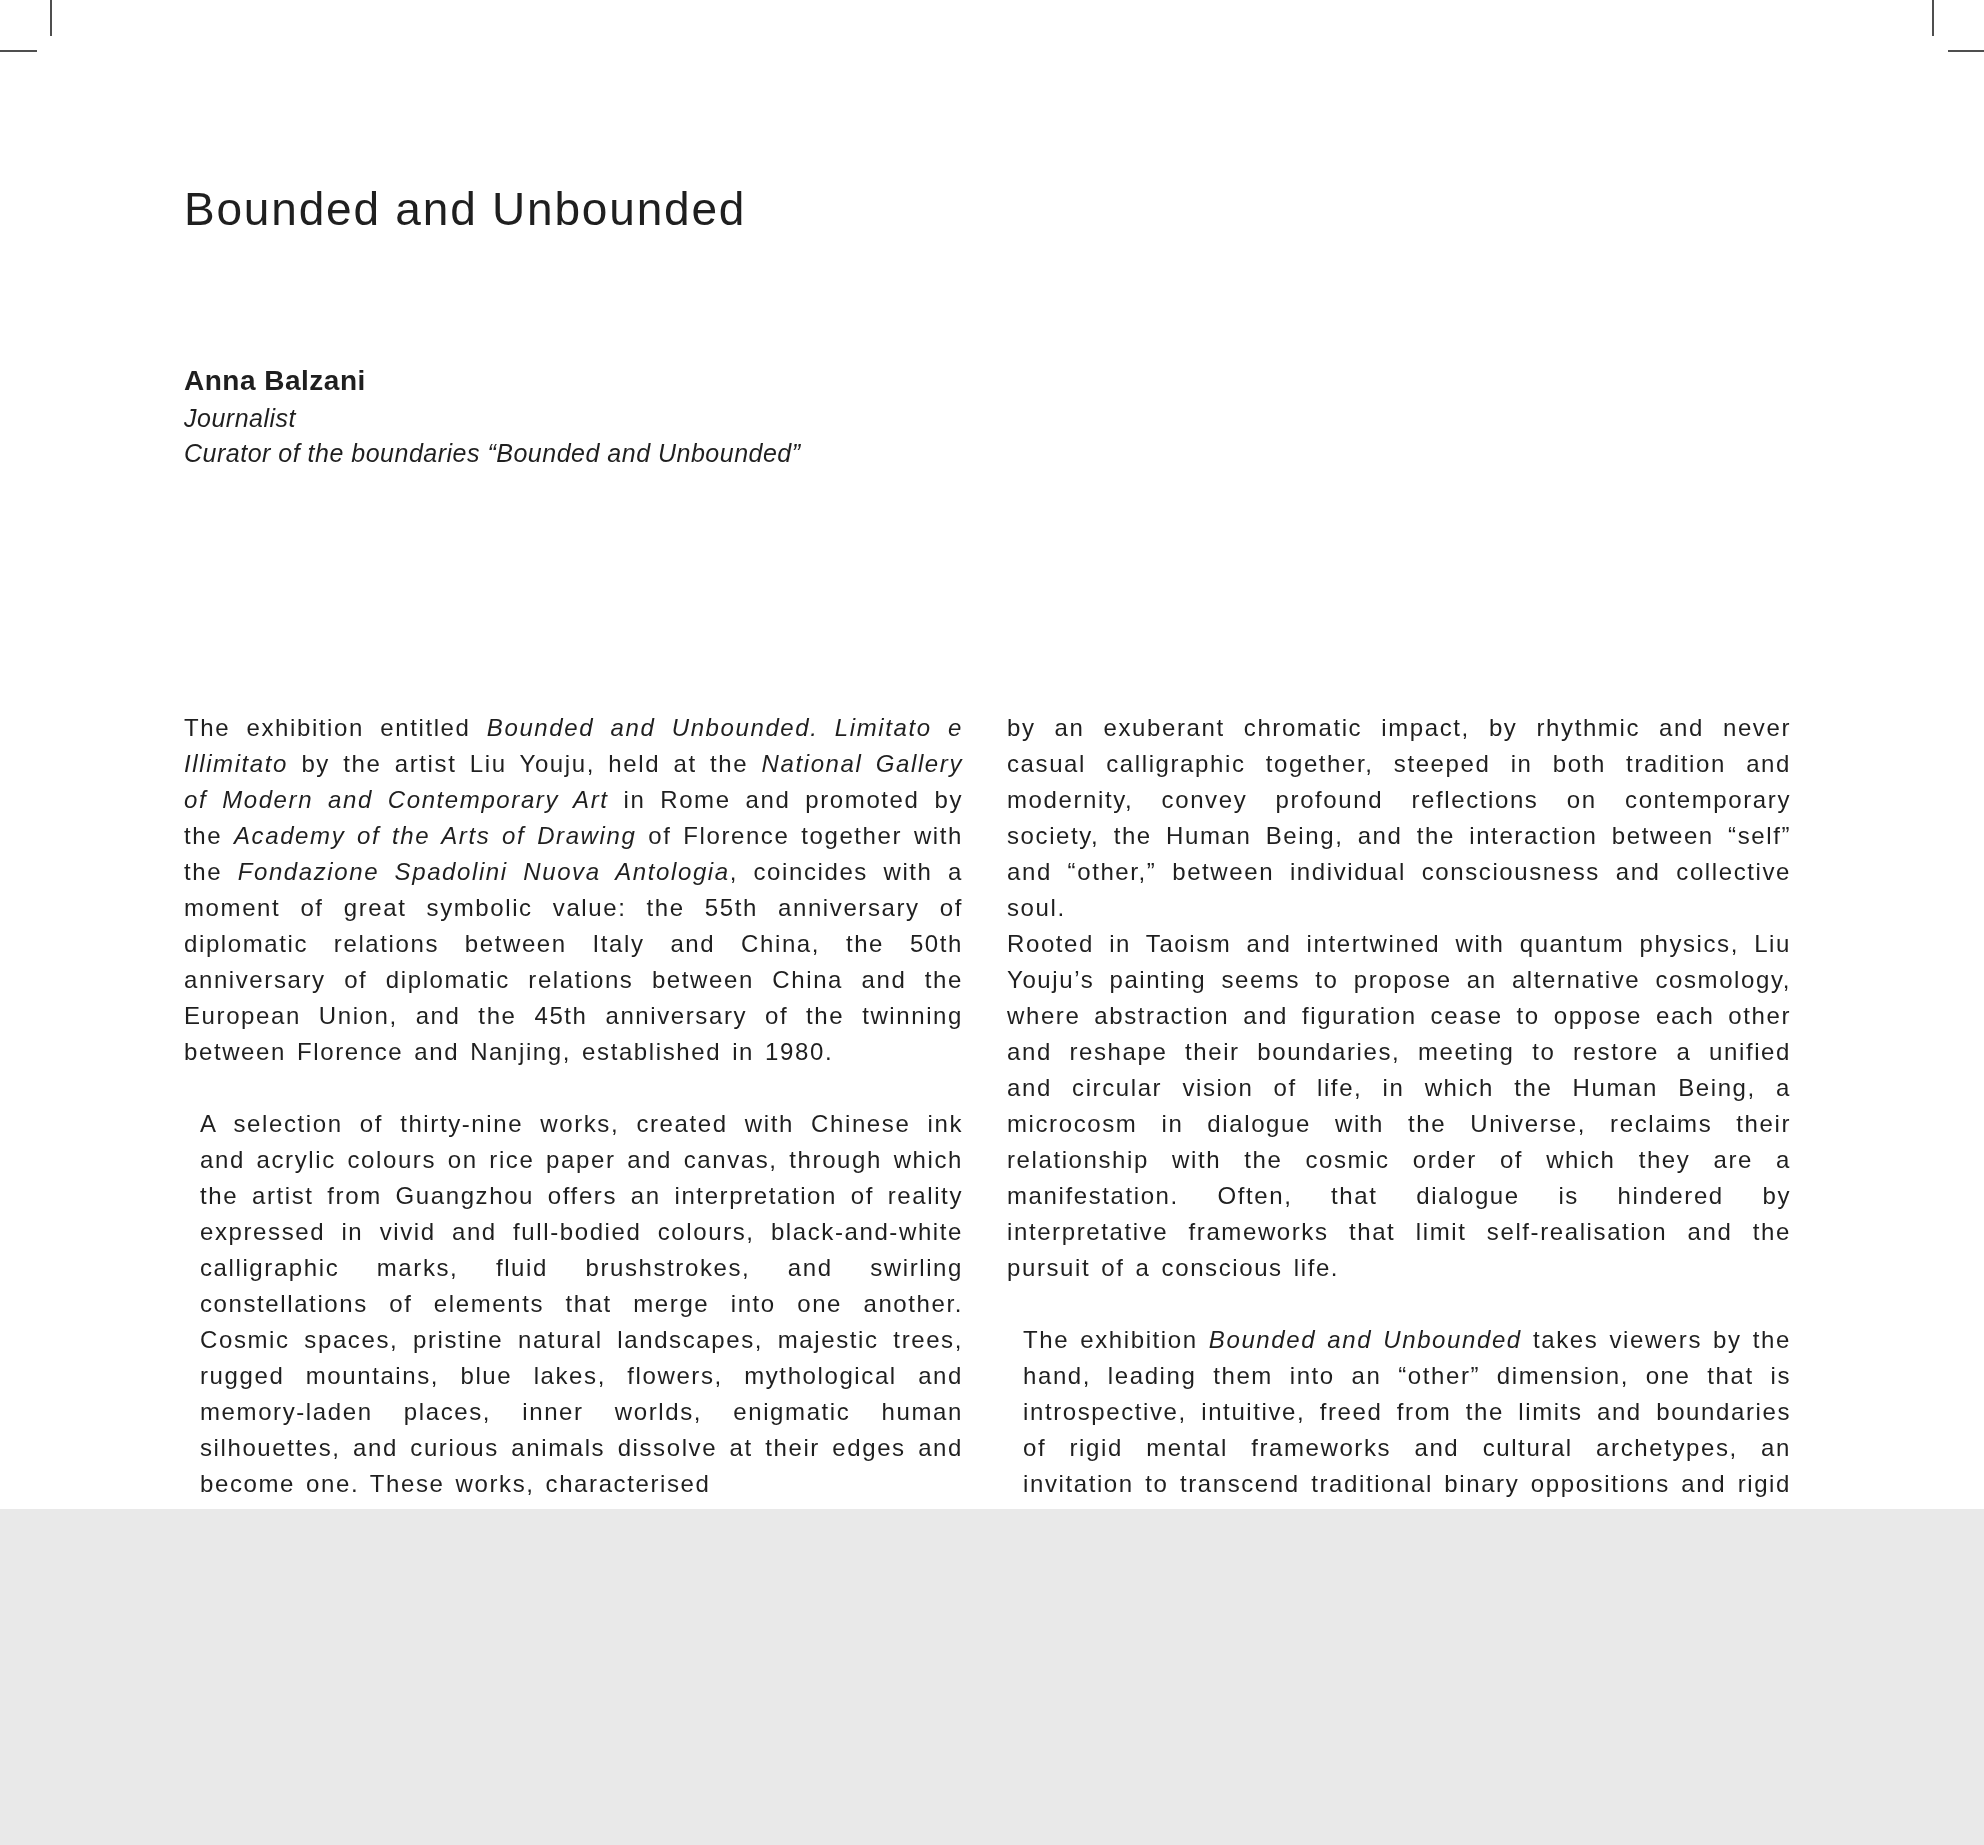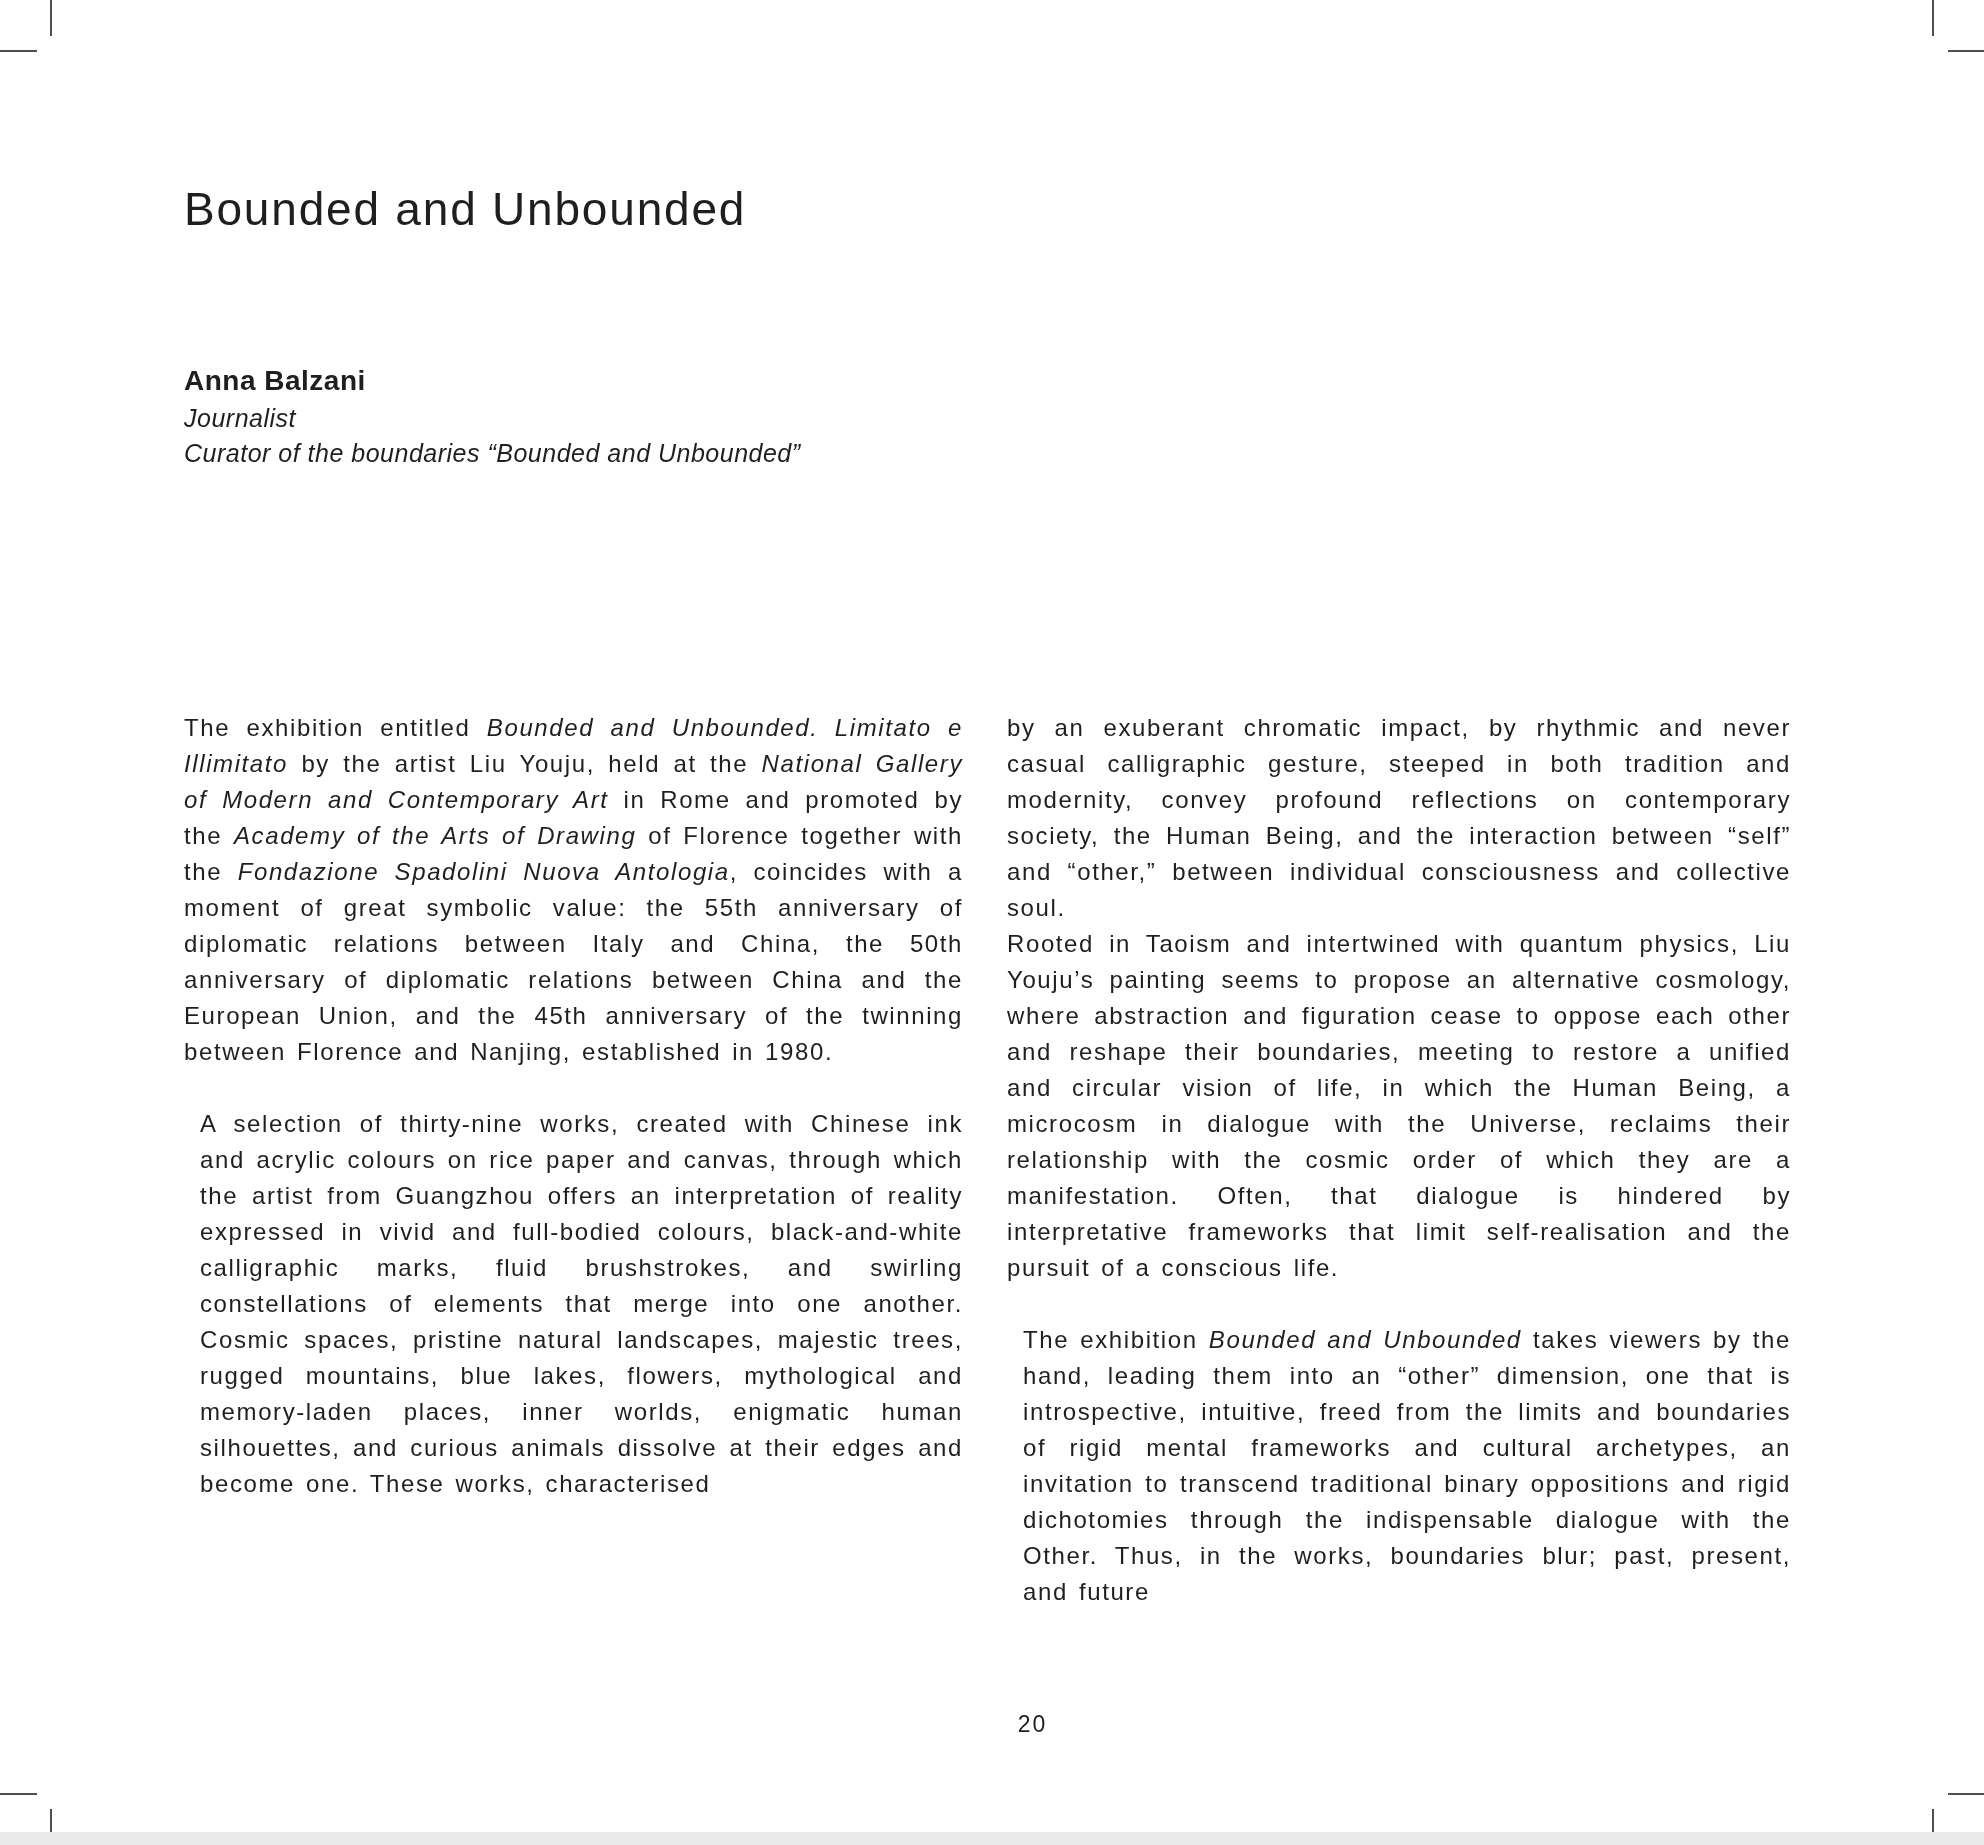--- a/index.html
+++ b/index.html
@@ -5,21 +5,21 @@
   :root{
     --text-color:#1f1f1f;
     --mark-color:#4f4f4f;
     --bg:#ffffff;
   }
   *{margin:0;padding:0;box-sizing:border-box;}
   html,body{background:#e9e9e9;}
   .page{
     position:relative;
     width:1985px;
-    height:1832px;
+    height:1509px;
     background:var(--bg);
     overflow:hidden;
     font-family:"Liberation Sans", sans-serif;
     color:var(--text-color);
   }
   
   .mark{position:absolute;background:var(--mark-color);}
   .mark.v{width:1.8px;height:36px;}
   .mark.h{width:37px;height:1.8px;}
   .tl-v{left:50px;top:0;}
@@ -110,21 +110,21 @@
     <div class="author-name">Anna Balzani</div>
     <div class="author-role">Journalist</div>
     <div class="author-role">Curator of the boundaries “Bounded and Unbounded”</div>
   </div>
 
   <div class="bodytext col-left">
       <p class="para"><span>The exhibition entitled </span><em>Bounded and Unbounded. Limitato e Illimitato</em><span> by the artist Liu Youju, held at the </span><em>National Gallery of Modern and Contemporary Art</em><span> in Rome and promoted by the </span><em>Academy of the Arts of Drawing</em><span> of Florence together with the </span><em>Fondazione Spadolini Nuova Antologia</em><span>, coincides with a moment of great symbolic value: the 55th anniversary of diplomatic relations between Italy and China, the 50th anniversary of diplomatic relations between China and the European Union, and the 45th anniversary of the twinning between Florence and Nanjing, established in 1980.</span></p>
       <p class="para spaced"><span>A selection of thirty-nine works, created with Chinese ink and acrylic colours on rice paper and canvas, through which the artist from Guangzhou offers an interpretation of reality expressed in vivid and full-bodied colours, black-and-white calligraphic marks, fluid brushstrokes, and swirling constellations of elements that merge into one another. Cosmic spaces, pristine natural landscapes, majestic trees, rugged mountains, blue lakes, flowers, mythological and memory-laden places, inner worlds, enigmatic human silhouettes, and curious animals dissolve at their edges and become one. These works, characterised</span></p>
     </div>
   <div class="bodytext col-right">
-      <p class="para"><span>by an exuberant chromatic impact, by rhythmic and never casual calligraphic gesture, steeped in both tradition and modernity, convey profound reflections on contemporary society, the Human Being, and the interaction between “self” and “other,” between individual consciousness and collective soul.</span></p>
+      <p class="para"><span>by an exuberant chromatic impact, by rhythmic and never casual calligraphic together, steeped in both tradition and modernity, convey profound reflections on contemporary society, the Human Being, and the interaction between “self” and “other,” between individual consciousness and collective soul.</span></p>
       <p class="para"><span>Rooted in Taoism and intertwined with quantum physics, Liu Youju’s painting seems to propose an alternative cosmology, where abstraction and figuration cease to oppose each other and reshape their boundaries, meeting to restore a unified and circular vision of life, in which the Human Being, a microcosm in dialogue with the Universe, reclaims their relationship with the cosmic order of which they are a manifestation. Often, that dialogue is hindered by interpretative frameworks that limit self-realisation and the pursuit of a conscious life.</span></p>
       <p class="para spaced"><span>The exhibition </span><em>Bounded and Unbounded</em><span> takes viewers by the hand, leading them into an “other” dimension, one that is introspective, intuitive, freed from the limits and boundaries of rigid mental frameworks and cultural archetypes, an invitation to transcend traditional binary oppositions and rigid dichotomies through the indispensable dialogue with the Other. Thus, in the works, boundaries blur; past, present, and future</span></p>
     </div>
 
   <div class="pagenum">20</div>
 
 </div>
 
 
 </body></html>

